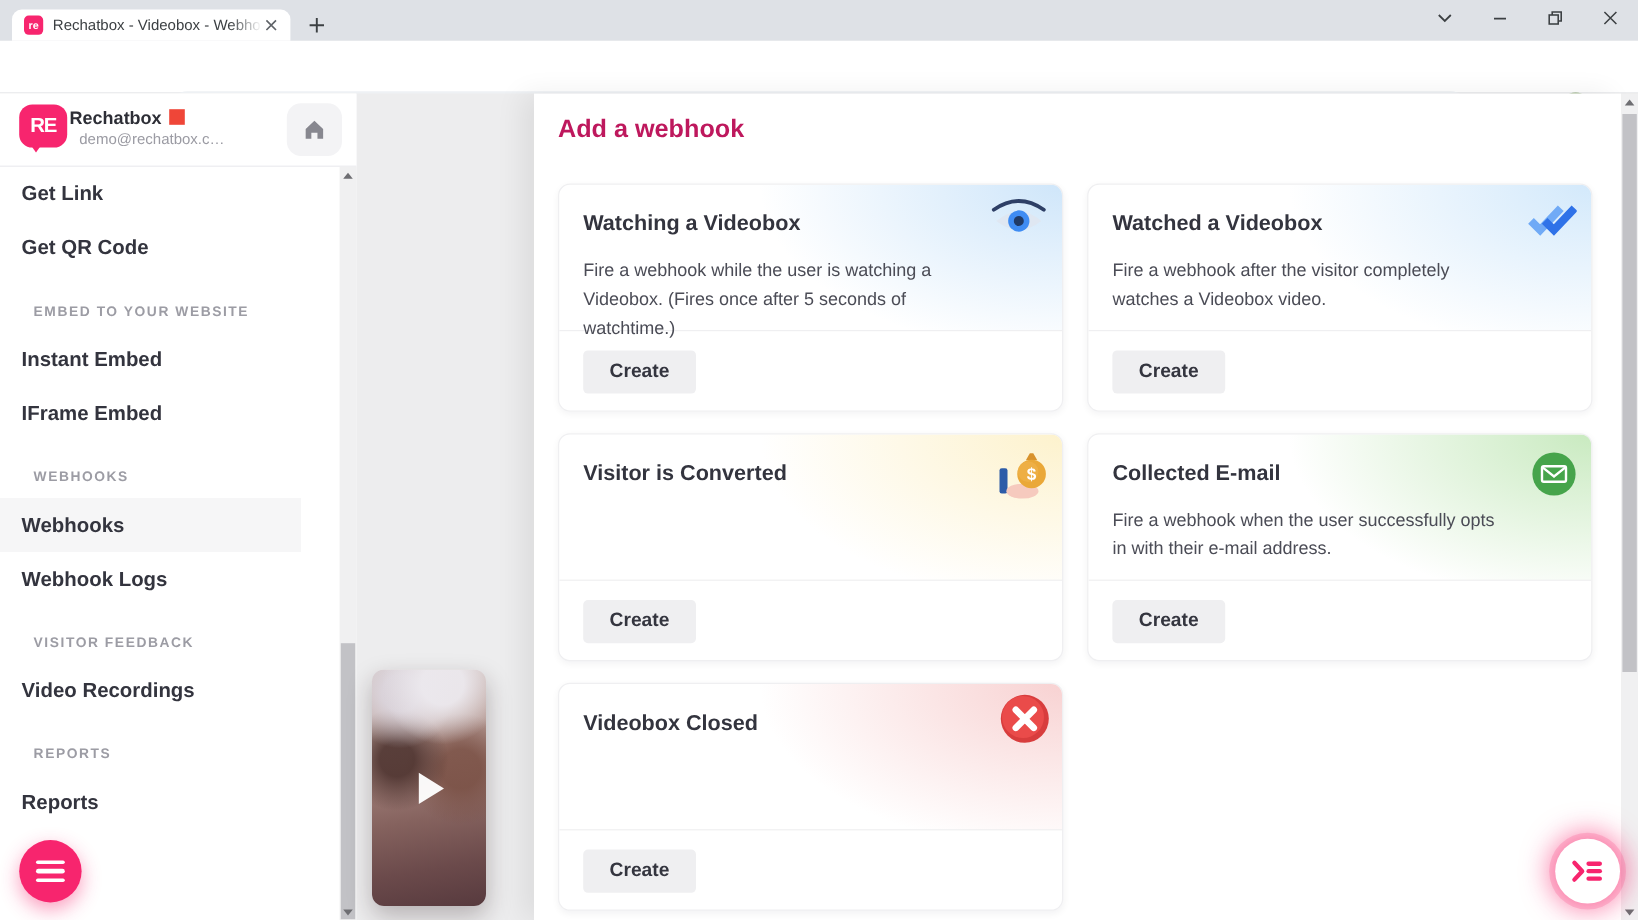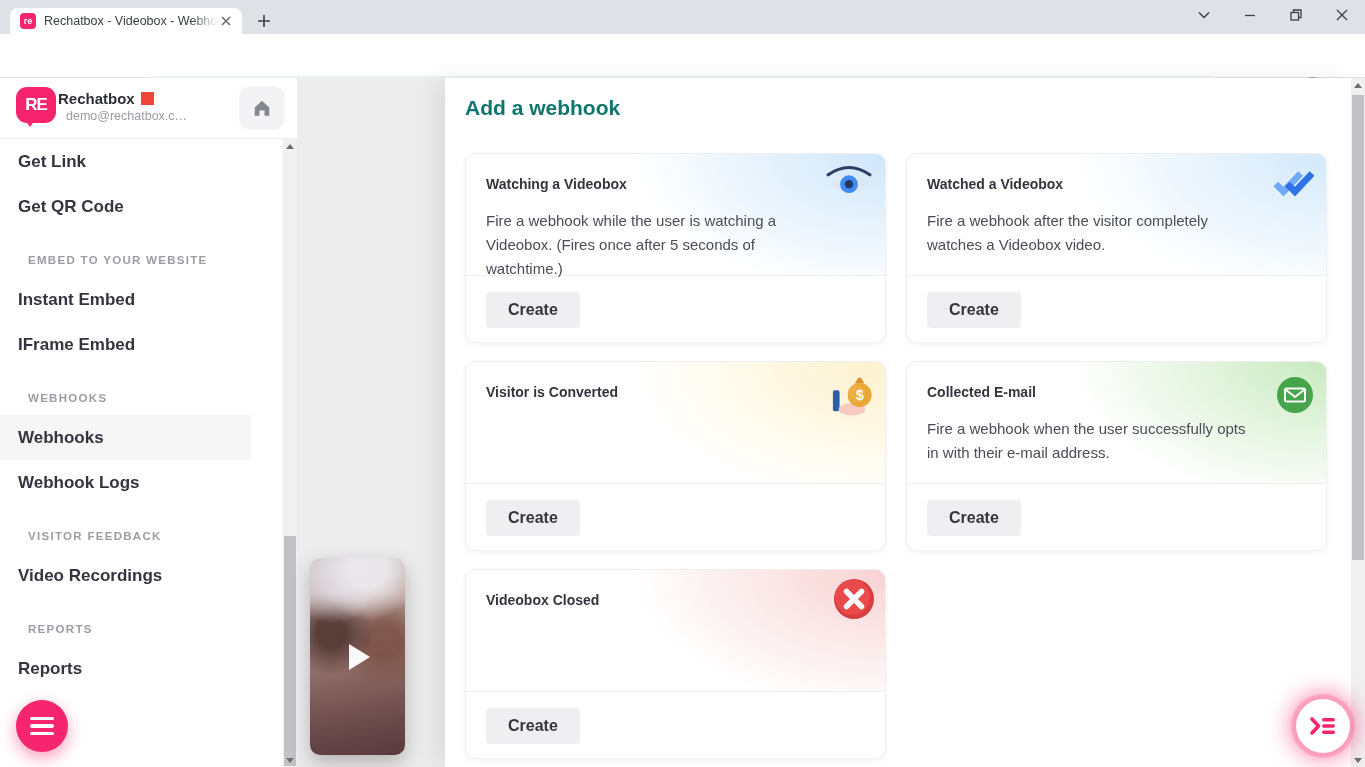--- a/index.html
+++ b/index.html
@@ -77,32 +77,32 @@
   .fab-left { position:absolute; left:16px; top:622px; width:52px; height:52px; border-radius:50%; background:#f7256e;
          box-shadow:0 6px 16px rgba(247,37,110,.45); display:flex; flex-direction:column; align-items:center; justify-content:center; gap:4px; }
   .fab-left span { display:block; width:24px; height:3.5px; border-radius:2px; background:#fff; }
   .fab-right { position:absolute; left:1296px; top:621px; width:54px; height:54px; border-radius:50%; background:#fff;
          box-shadow:0 0 0 5px rgba(247,37,110,.18), 0 0 22px 6px rgba(247,37,110,.55);
          display:flex; align-items:center; justify-content:center; }
 
   
   .main-panel { position:absolute; left:445px; top:0; width:906px; height:689px; background:#fff;
          box-shadow:-10px 0 22px rgba(0,0,0,.07); }
-  .page-title { position:absolute; left:20px; top:18px; font-size:21px; font-weight:700; color:#0f766e; }
+  .page-title { position:absolute; left:20px; top:18px; font-size:21px; font-weight:700; color:#be185d; }
   .card-grid { position:absolute; left:20px; top:75px; width:862px;
          display:grid; grid-template-columns:421px 421px; column-gap:20px; row-gap:18px; }
   .card { width:421px; height:190px; border:1px solid #efeff1; border-radius:10px; background:#fff;
          box-shadow:0 2px 6px rgba(26,26,46,.05); overflow:hidden; }
   .card-body { position:relative; height:121px; padding:20px; }
   .card.accent-blue1  .card-body { background:radial-gradient(ellipse 360px 200px at 100% 0%, #cfe6fa 0%, rgba(255,255,255,0) 70%); }
   .card.accent-blue2  .card-body { background:radial-gradient(ellipse 360px 200px at 100% 0%, #d3e9fb 0%, rgba(255,255,255,0) 70%); }
   .card.accent-yellow .card-body { background:radial-gradient(ellipse 360px 200px at 100% 0%, #fdf2cd 0%, rgba(255,255,255,0) 70%); }
   .card.accent-green  .card-body { background:radial-gradient(ellipse 360px 200px at 100% 0%, #c9eac0 0%, rgba(255,255,255,0) 70%); }
   .card.accent-red    .card-body { background:radial-gradient(ellipse 360px 200px at 100% 0%, #f8d2d2 0%, rgba(255,255,255,0) 70%); }
-  .card-title { font-size:14px; font-weight:700; color:#33343e; padding-top:2px; }
+  .card-title { font-size:18px; font-weight:700; color:#33343e; padding-top:2px; }
   .card-desc { margin-top:17px; font-size:15px; line-height:24px; color:#4b4c56; padding-right:56px; }
   .card-icon { position:absolute; top:10px; right:12px; }
   .card-footer { height:68px; border-top:1px solid #efeff1; display:flex; align-items:center; padding:0 20px; }
   .create-btn { background:#efeff1; border:none; border-radius:4px; padding:9px 22px;
          font-family:"Liberation Sans", sans-serif; font-size:16px; font-weight:700; color:#34353f; }
 </style>
 </head>
 <body>
 
 <div class="tabstrip">

